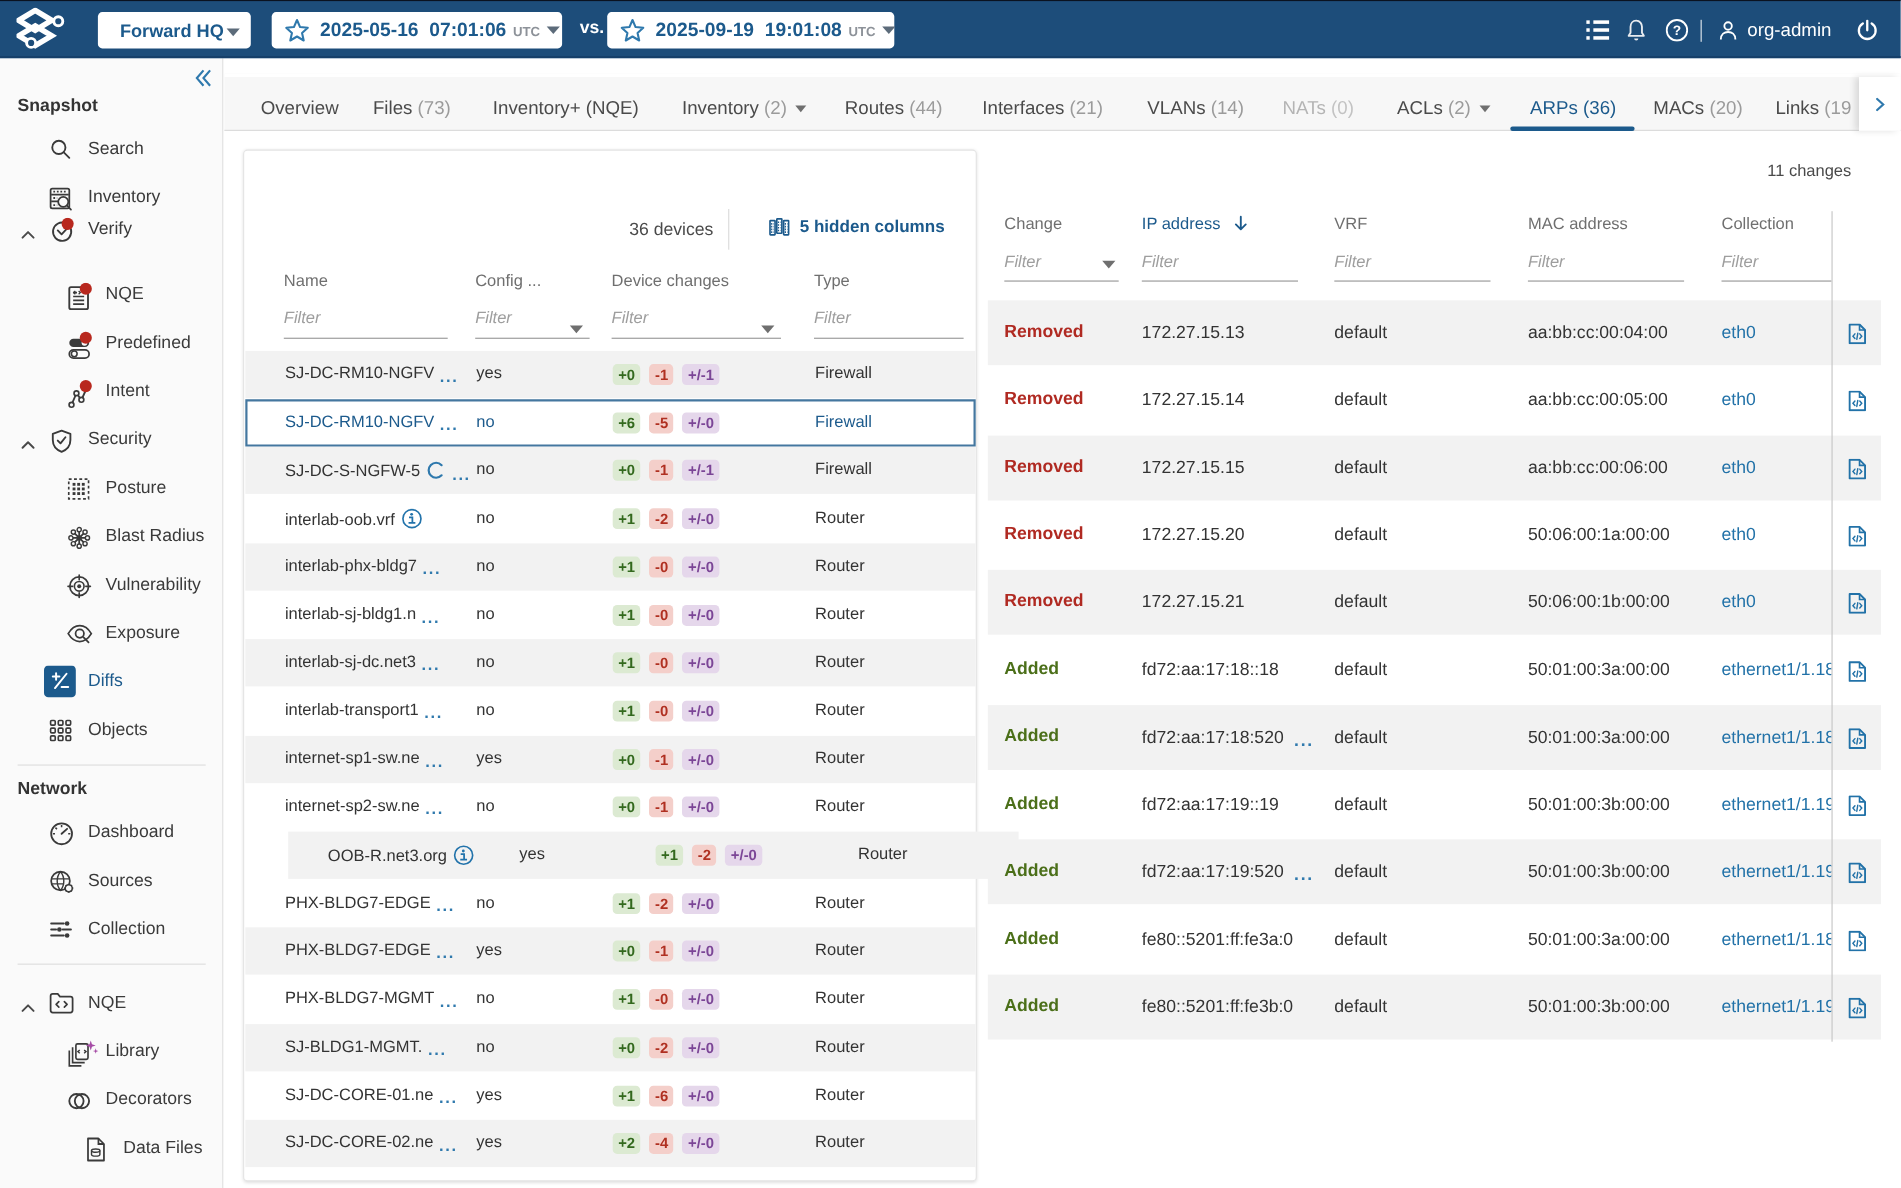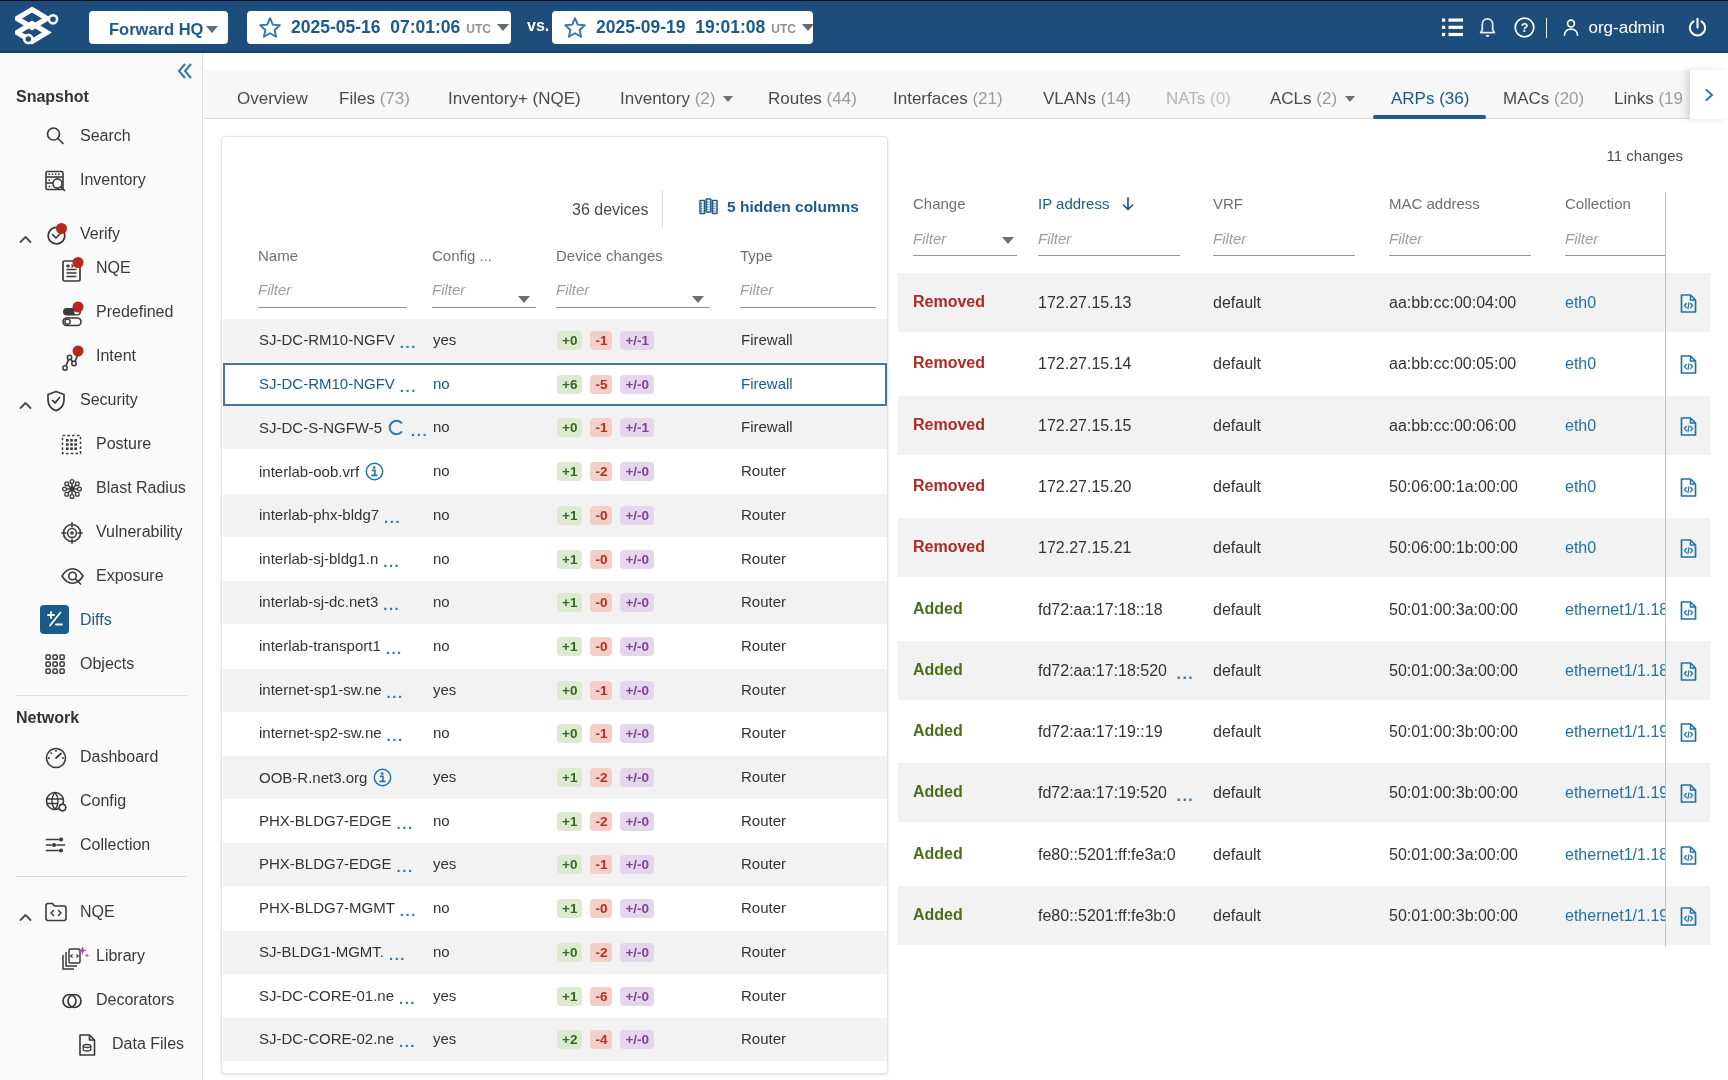--- a/index.html
+++ b/index.html
@@ -123,21 +123,21 @@
               <path d="M2.5 14 L10 14"></path>
               <path d="M4.5 5.3 L16 5.3" stroke-dasharray="1.6 1.6"></path>
               <path d="M4.5 11 L8 11" stroke-dasharray="1.6 1.6"></path>
               <path d="M4.5 17.5 L8 17.5" stroke-dasharray="1.6 1.6"></path>
             </g>
             <circle cx="13.5" cy="14.5" r="4.6" fill="#fafafa" stroke="#3a3a3a" stroke-width="1.6"></circle>
             <path d="M17 18 L20.5 21.5" stroke="#3a3a3a" stroke-width="1.6" stroke-linecap="round"></path>
           </svg></span>
         <span class="stxt">Inventory</span>
       </div>
-    <div class="sitem grp" style="top:163px;padding-left:25px;">
+    <div class="sitem grp" style="top:138px;padding-left:25px;">
         <span class="scar"><svg width="13" height="9" viewBox="0 0 13 9">
             <path d="M1.5 7 L6.5 2 L11.5 7" fill="none" stroke="#4a4a4a" stroke-width="1.8" stroke-linecap="round" stroke-linejoin="round"></path>
           </svg></span>
         <span class="sic" id="ic-verify"><svg width="30" height="28" viewBox="0 0 30 28">
             <path d="M20.5 10.5 a8.3 8.3 0 1 1 -5 -5.6" fill="none" stroke="#3a3a3a" stroke-width="1.7" stroke-linecap="round"></path>
             <path d="M8.5 11.5 L12 15 L20 6.5" fill="none" stroke="#3a3a3a" stroke-width="1.7" stroke-linecap="round" stroke-linejoin="round"></path>
             <circle cx="17.5" cy="5.5" r="5.5" fill="#b8281e"></circle>
           </svg></span>
         <span class="stxt">Verify</span>
       </div>
@@ -290,21 +290,21 @@
               <path d="M18.5 13.4 L18.5 14.6"></path>
               <path d="M18.5 20.4 L18.5 21.6"></path>
               <path d="M14.4 17.5 L15.6 17.5"></path>
               <path d="M21.4 17.5 L22.6 17.5"></path>
               <path d="M15.6 14.6 L16.5 15.5"></path>
               <path d="M20.5 19.5 L21.4 20.4"></path>
               <path d="M21.4 14.6 L20.5 15.5"></path>
               <path d="M16.5 19.5 L15.6 20.4"></path>
             </g>
           </svg></span>
-        <span class="stxt">Config</span>
+        <span class="stxt">Sources</span>
       </div>
     <div class="sitem" style="top:774px;">
         <span class="sic" id="ic-coll"><svg width="23" height="22" viewBox="0 0 23 22">
             <g stroke="#3a3a3a" stroke-width="1.7" stroke-linecap="round">
               <path d="M2.5 5.5 L14 5.5"></path>
               <path d="M19.5 5.5 L20.5 5.5" opacity="0"></path>
               <path d="M2.5 11 L7 11"></path>
               <path d="M13 11 L20.5 11"></path>
               <path d="M2.5 16.5 L14 16.5"></path>
             </g>
@@ -505,21 +505,21 @@
 <div class="lrow " style="top:575.3px;padding-left:48px;">
 <span class="c1">internet-sp2-sw.ne<span class="dots">​<span class="dd">...</span></span></span>
             <span class="c2">no</span>
 <span class="badges">
               <span class="b bg">+0</span>
               <span class="b br">-1</span>
               <span class="b bp">+/-0</span>
             </span>
 <span class="c4">Router</span>
           </div>
-<div class="lrow g" style="top:619.0px;">
+<div class="lrow g" style="top:619.0px;margin-left:39px;">
 <span class="c1">OOB-R.net3.org<svg style="vertical-align:-4px;margin-left:6px;" width="19" height="19" viewBox="0 0 19 19">
                 <circle cx="9.5" cy="9.5" r="8.2" fill="none" stroke="#2273ab" stroke-width="1.5"></circle>
                 <circle cx="9.2" cy="5.6" r="1.3" fill="#2273ab"></circle>
                 <path d="M6.8 8.4 L9.9 8.4 L9.9 13 M6.4 13.4 L12.6 13.4 M9.9 8.4 L9.9 13.4" fill="none" stroke="#2273ab" stroke-width="1.6"></path>
               </svg></span>
             <span class="c2">yes</span>
 <span class="badges">
               <span class="b bg">+1</span>
               <span class="b br">-2</span>
               <span class="b bp">+/-0</span>

